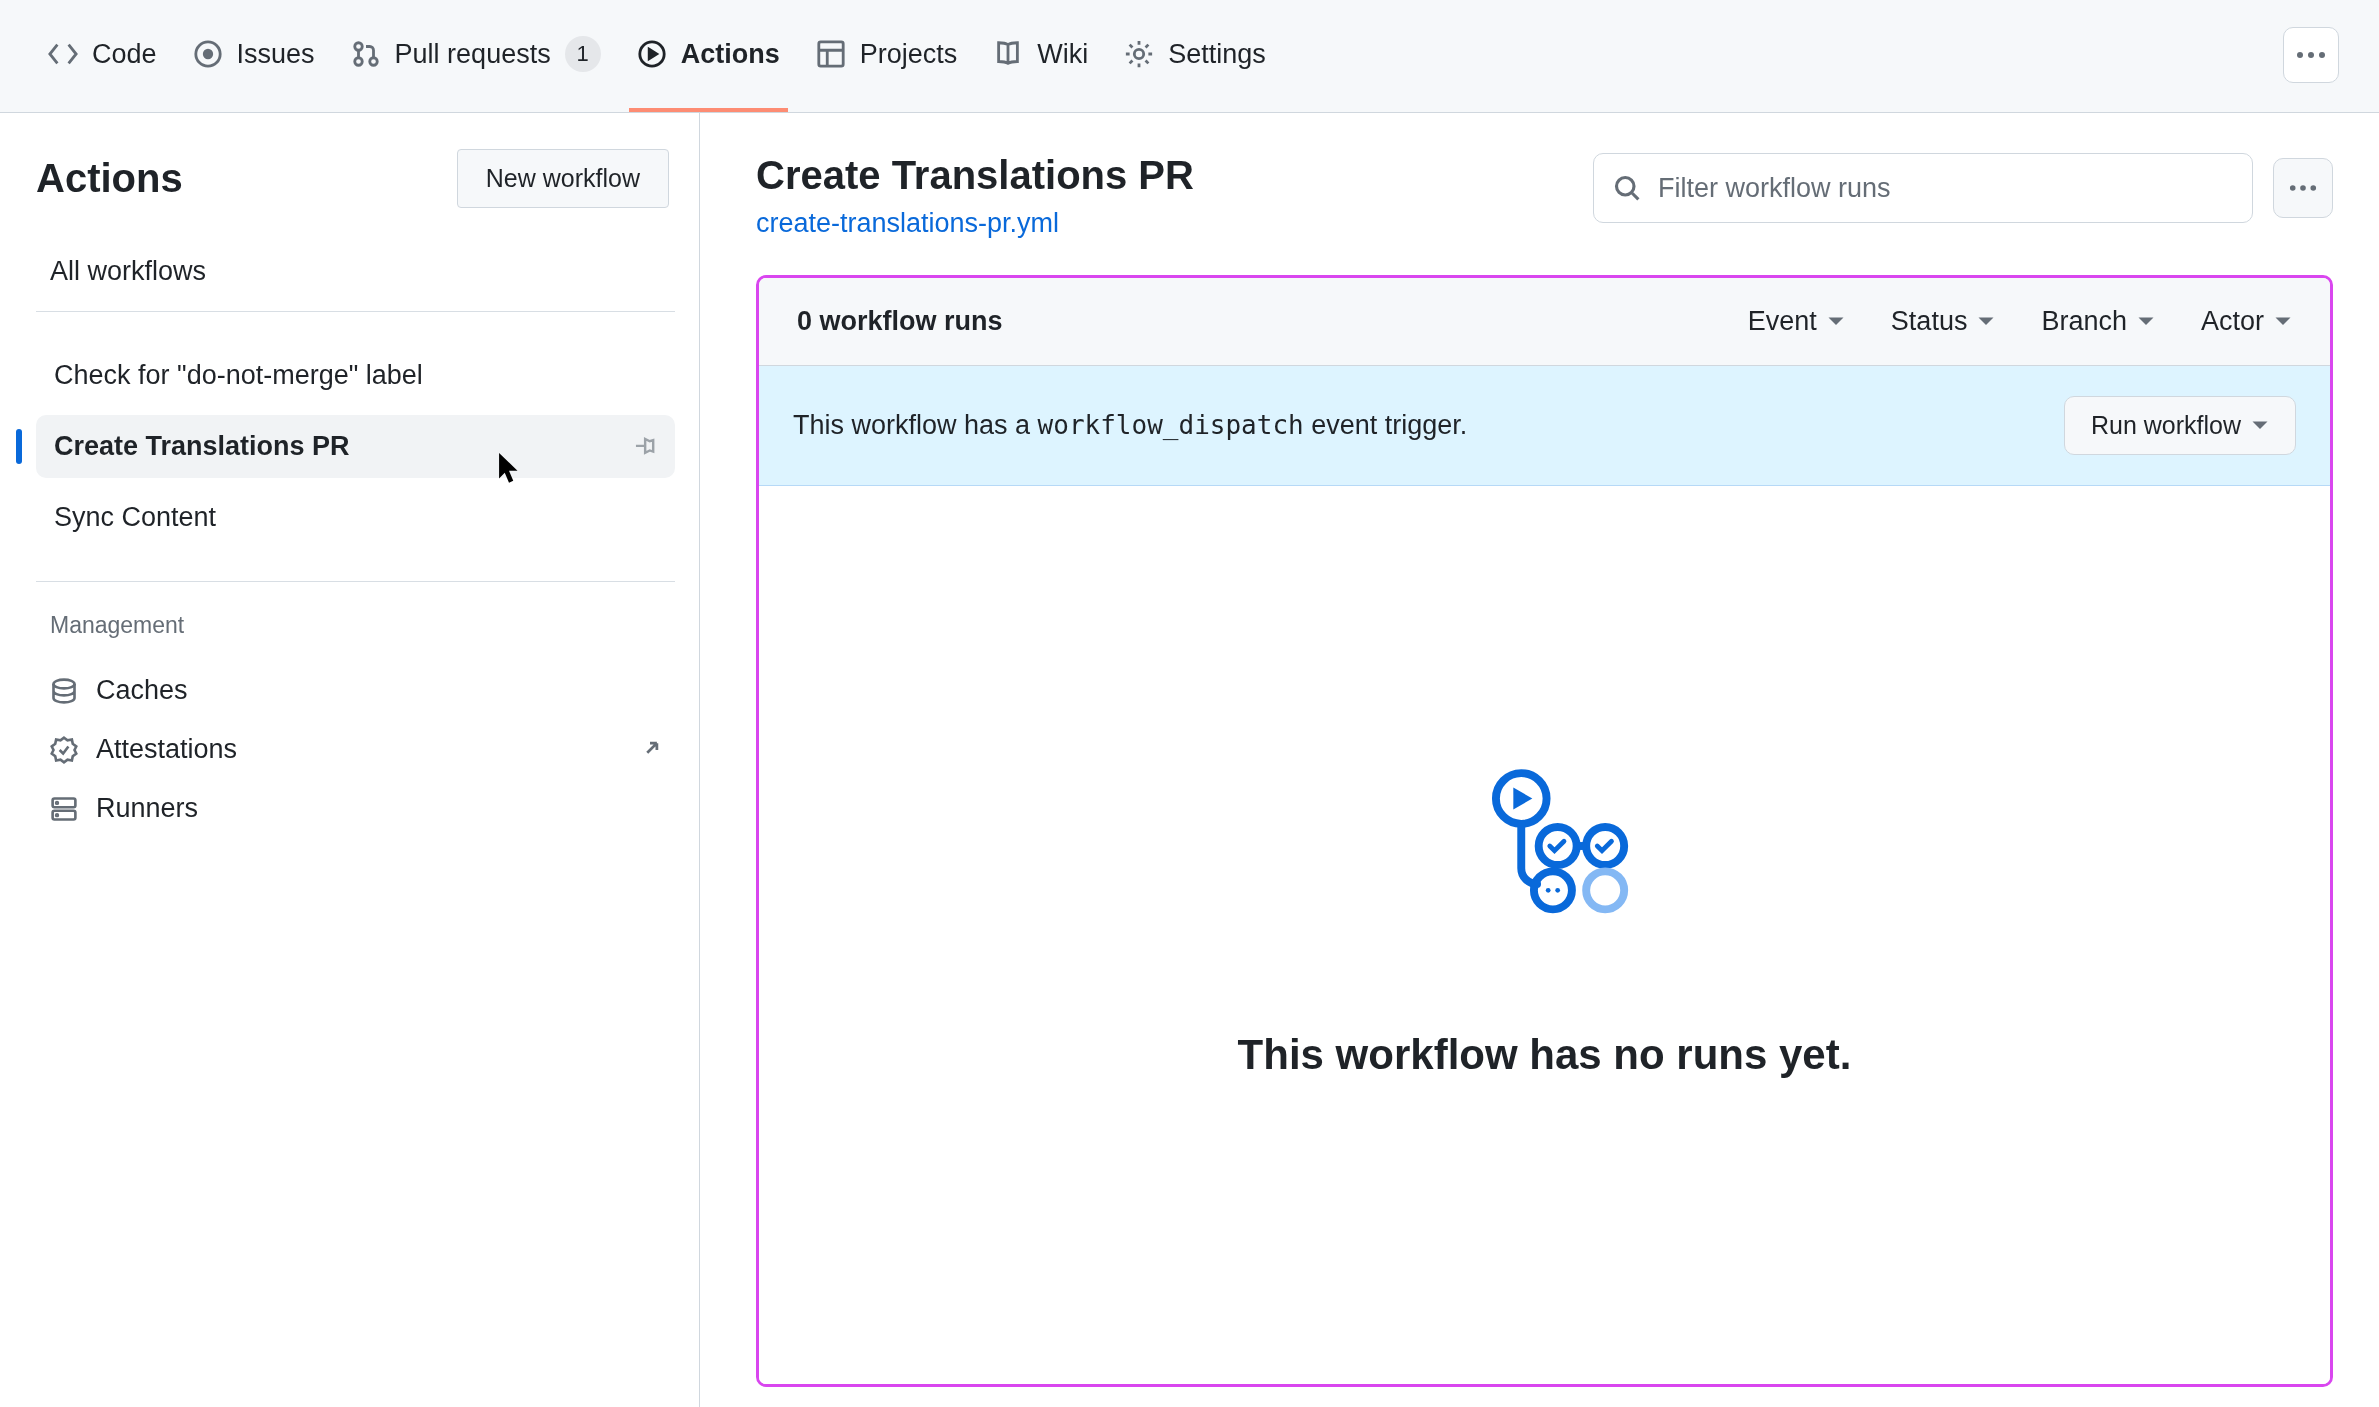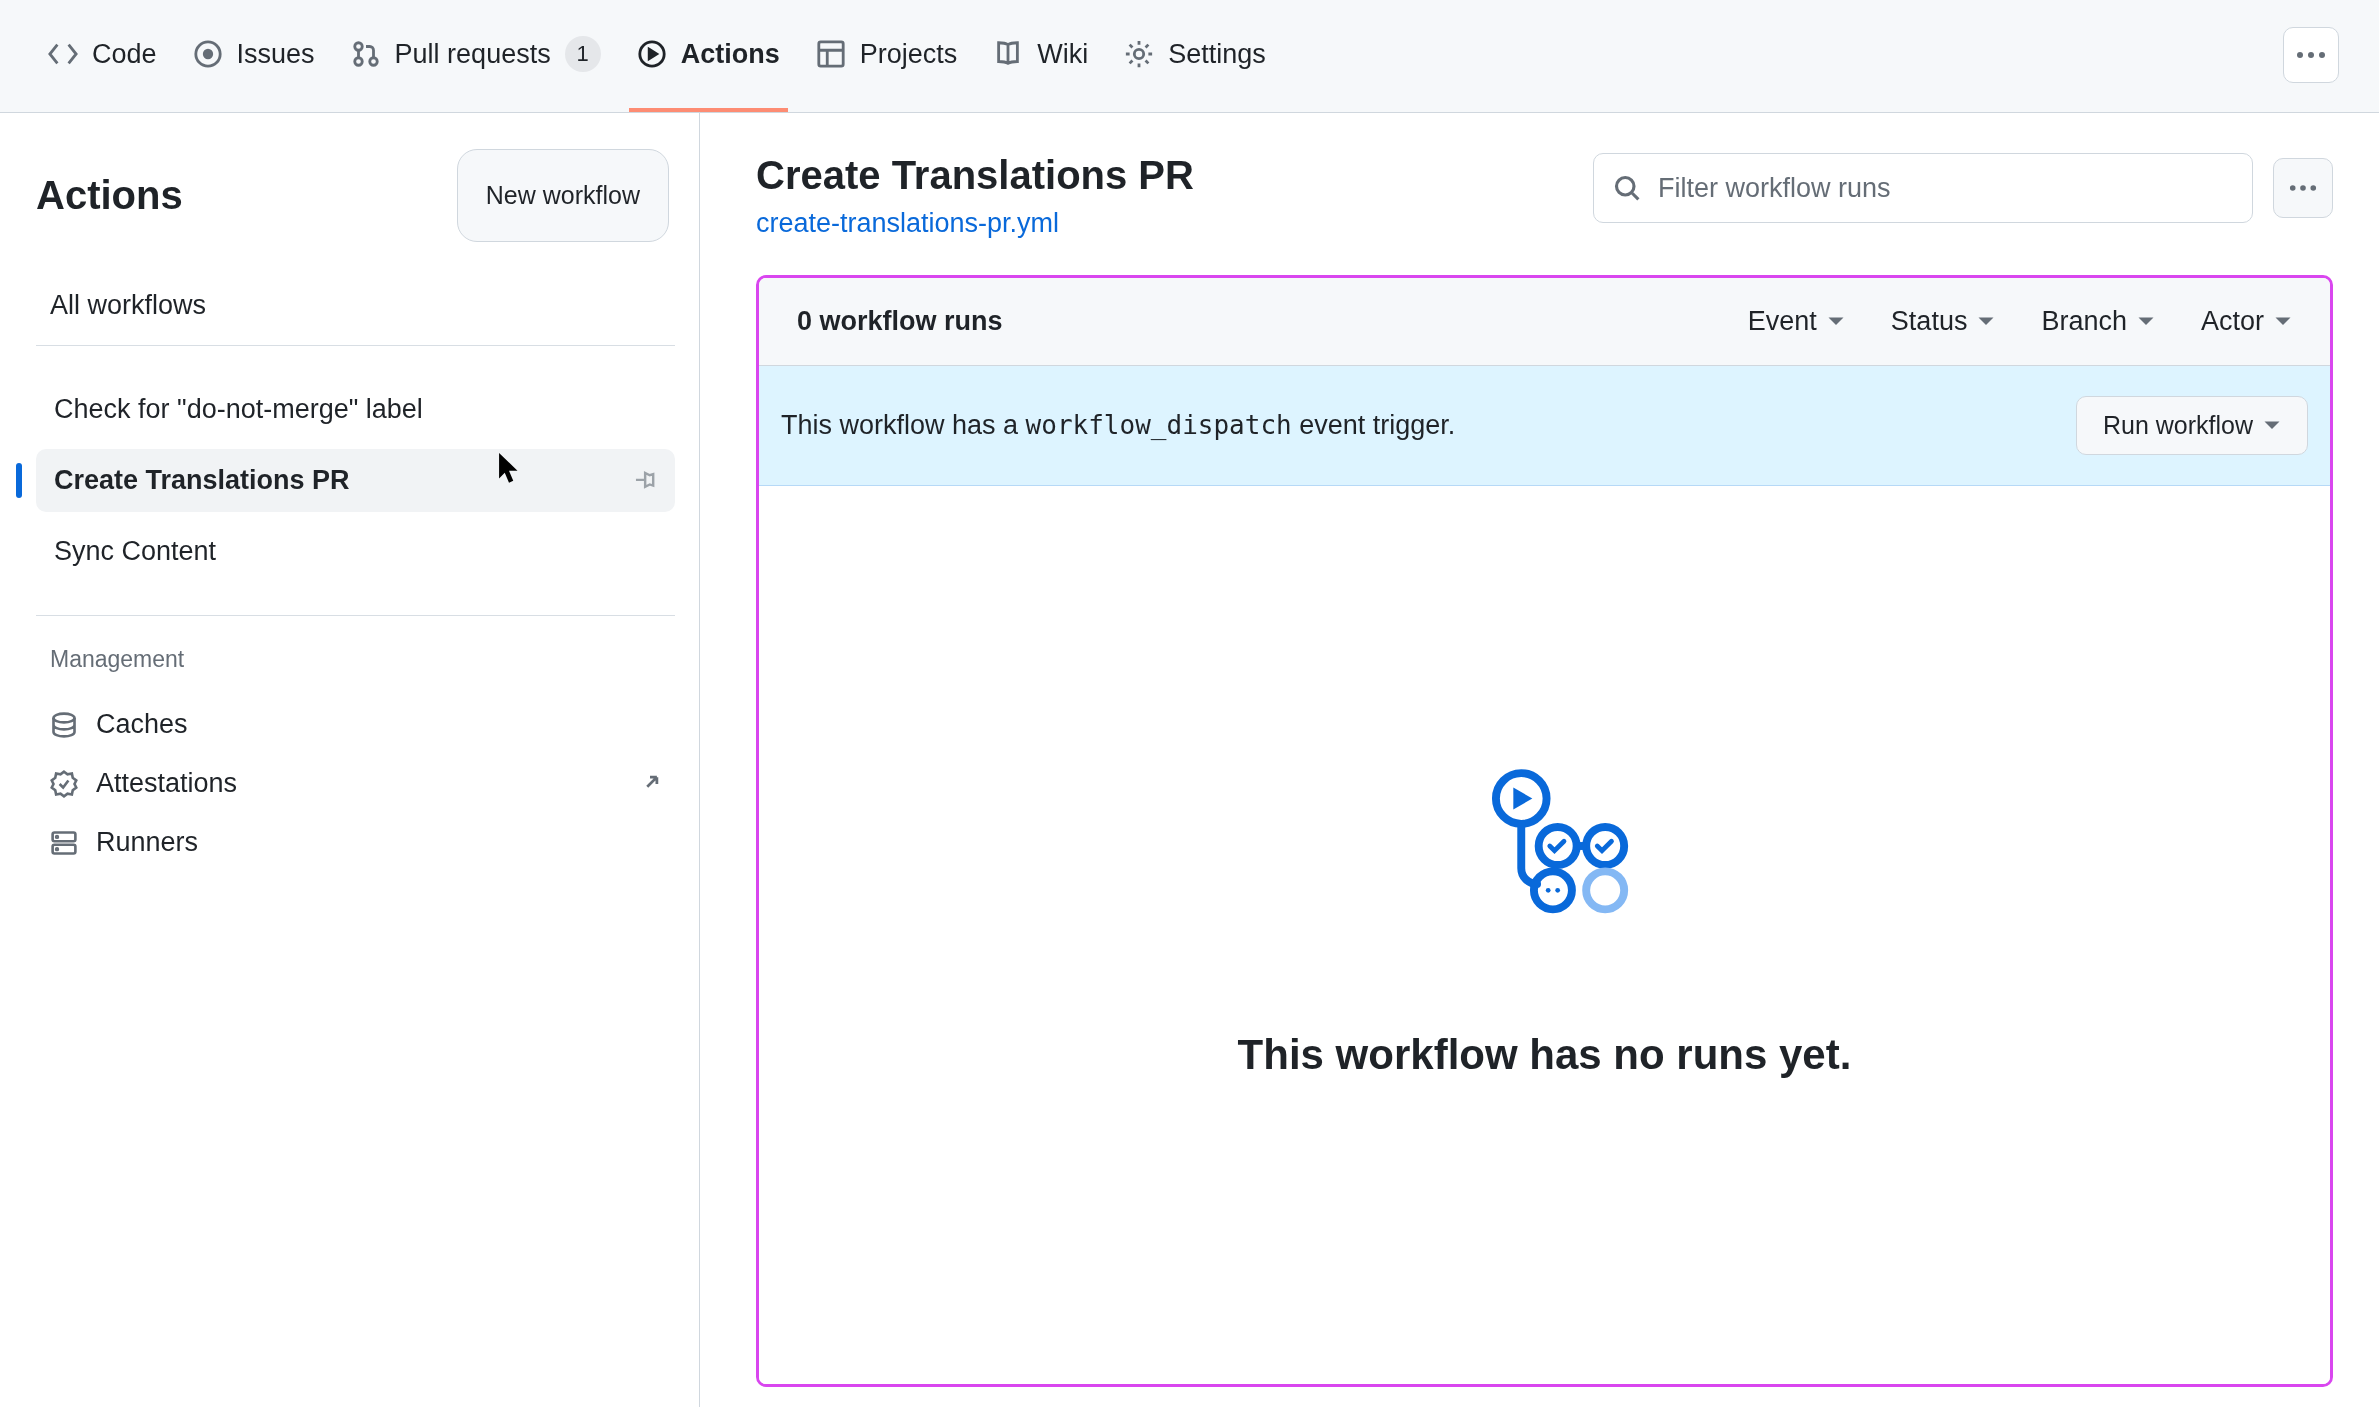--- a/index.html
+++ b/index.html
@@ -12,21 +12,21 @@
 .topnav-tab.active { font-weight: 600; border-bottom-color: #fd8c73; }
 .topnav-tab .icon { display: inline-flex; }
 .count-badge { display: inline-flex; align-items: center; justify-content: center; min-width: 36px; height: 36px; border-radius: 18px; background: #e5e7ea; font-size: 22px; font-weight: 500; color: #1f2328; padding: 0 8px; }
 .kebab-btn { position: absolute; right: 40px; top: 27px; width: 56px; height: 56px; border-radius: 10px; border: 1px solid #d0d7de; background: #ffffff; display: flex; align-items: center; justify-content: center; cursor: pointer; }
 
 
 .body-wrap { display: flex; height: calc(100% - 113px); }
 .sidebar { width: 700px; border-right: 1px solid #d0d7de; padding: 36px 24px 0 36px; }
 .sidebar-header { display: flex; align-items: center; justify-content: space-between; margin-bottom: 34px; padding-right: 6px; }
 .sidebar-title { font-size: 40px; font-weight: 700; }
-.new-wf-btn { font-size: 25px; padding: 31px 28px; border-radius: 20px; border: 1px solid #d0d7de; background: #f6f8fa; cursor: pointer; color: #1f2328; font-weight: 500; }
+.new-wf-btn { font-size: 25px; padding: 14px 28px; border-radius: 4px; border: 1px solid #d0d7de; background: #f6f8fa; cursor: pointer; color: #1f2328; font-weight: 500; }
 .sidebar-allwf { font-size: 27px; padding: 14px 14px 24px 14px; border-bottom: 1px solid #d8dee4; cursor: pointer; }
 .wf-list { padding-top: 32px; display: flex; flex-direction: column; gap: 8px; border-bottom: 1px solid #d8dee4; padding-bottom: 32px; }
 .wf-item { display: flex; align-items: center; justify-content: space-between; font-size: 27px; padding: 16px 18px; border-radius: 10px; cursor: pointer; position: relative; }
 .wf-item.active { background: #f1f3f5; font-weight: 600; }
 .wf-item.active::before { content: ""; position: absolute; left: -20px; top: 14px; bottom: 14px; width: 6px; background: #0969da; border-radius: 3px; }
 .pin-icon { opacity: 0.6; }
 .mgmt-title { font-size: 23px; color: #656d76; margin: 30px 0 22px 14px; font-weight: 500; }
 .mgmt-item { display: flex; align-items: center; gap: 18px; font-size: 27px; padding: 14px 14px; cursor: pointer; justify-content: space-between; }
 .mgmt-item .left { display: flex; align-items: center; gap: 18px; }
 
@@ -41,21 +41,21 @@
 .search-wrap { position: relative; }
 .search-wrap .search-icon { position: absolute; left: 20px; top: 50%; transform: translateY(-50%); }
 .kebab-small { width: 60px; height: 60px; border-radius: 10px; border: 1px solid #d0d7de; background: #f6f8fa; display: flex; align-items: center; justify-content: center; cursor: pointer; }
 
 .runs-box { border: 3px solid #d946ef; border-radius: 10px; overflow: hidden; flex:1; display:flex; flex-direction:column;}
 .runs-header { display: flex; align-items: center; justify-content: space-between; padding: 28px 38px; background: #f6f8fa; border-bottom: 1px solid #d0d7de; }
 .runs-count { font-size: 27px; font-weight: 600; }
 .filter-drops { display: flex; gap: 46px; }
 .filter-drop { display: flex; align-items: center; gap: 10px; font-size: 27px; color: #1f2328; cursor: pointer; }
 
-.dispatch-banner { display: flex; align-items: center; justify-content: space-between; padding: 30px 22px; background: #ddf4ff; border-bottom: 1px solid #b6d9f7; font-size: 27px; }
+.dispatch-banner { display: flex; align-items: center; justify-content: space-between; padding: 30px 34px; background: #ddf4ff; border-bottom: 1px solid #b6d9f7; font-size: 27px; }
 .dispatch-banner code { font-family: ui-monospace, SFMono-Regular, Menlo, monospace; font-size: 26px; }
 .run-wf-btn { display: flex; align-items: center; gap: 10px; font-size: 25px; padding: 14px 26px; border-radius: 10px; border: 1px solid #d0d7de; background: #f6f8fa; cursor: pointer; font-weight: 500; color: #1f2328; }
 
 .empty-state { flex:1; display: flex; flex-direction: column; align-items: center; justify-content: center; padding: 60px 0 100px; background:#fff; }
 .empty-title { font-size: 42px; font-weight: 700; margin-top: 90px; }
 
 
 .cursor-overlay { position: absolute; left: 296px; top: 173px; pointer-events: none; }
 
 svg { display: block; }

